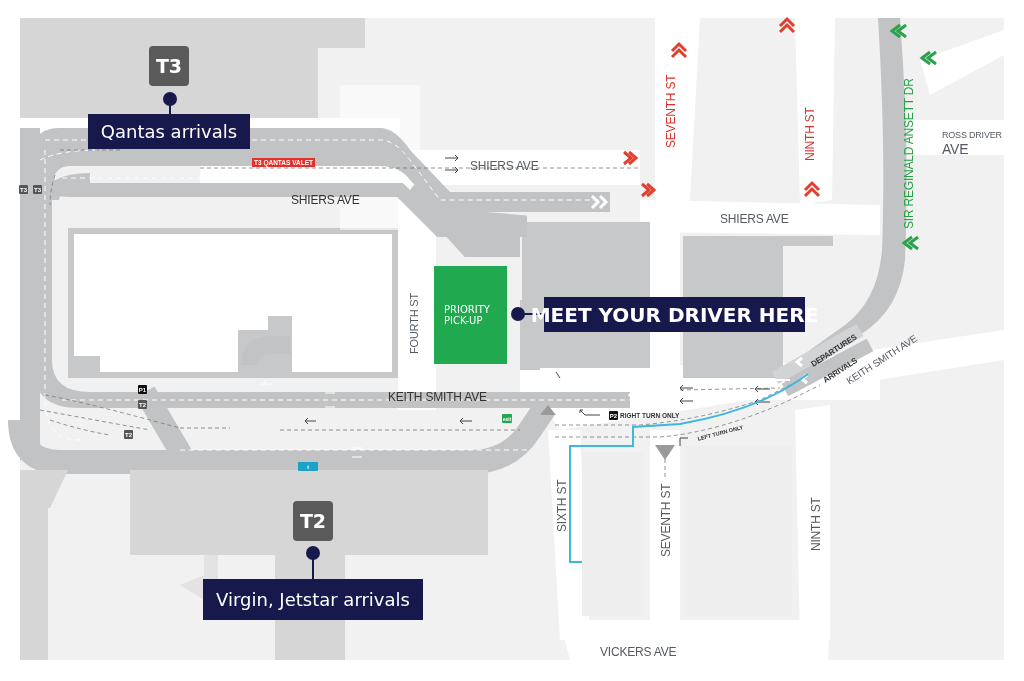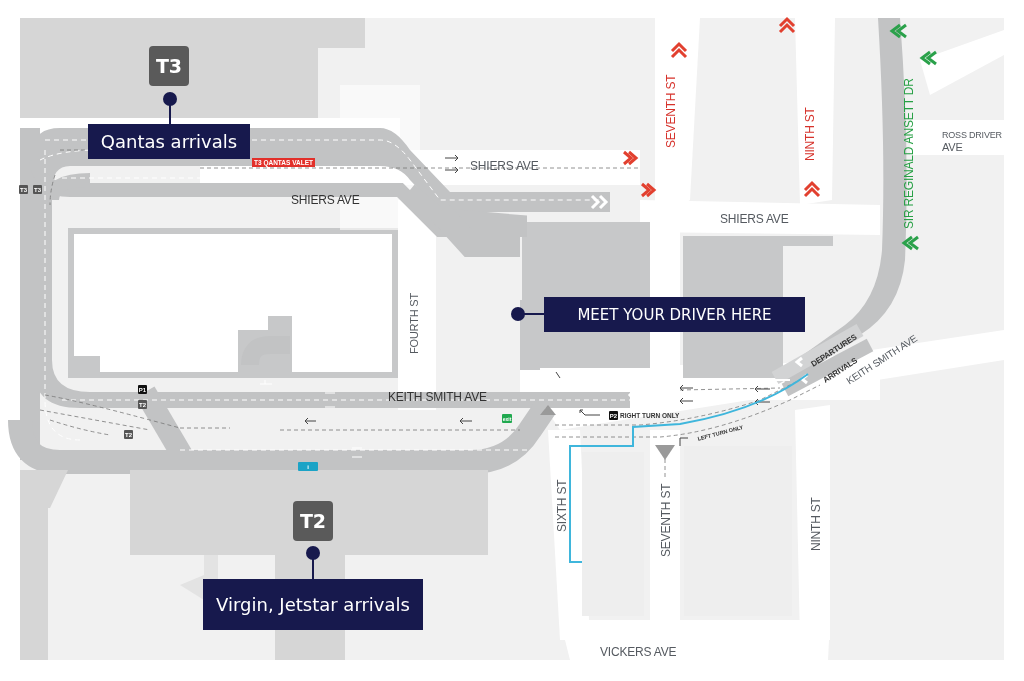--- a/index.html
+++ b/index.html
@@ -159,48 +159,52 @@
     <path d="M808 374 Q760 410 680 424 L633 427 L633 446 L570 446 L570 562 L582 562" fill="none" stroke="#3fb6dc" stroke-width="2"></path>
 
     <path d="M655 445 L665 460 L675 445 Z" fill="#9a9a9a"></path>
     <path d="M540 415 L548 405 L556 415 Z" fill="#9a9a9a"></path>
   </svg>
 
   
   <div class="term-badge" style="left:149px;top:46px;">T3</div>
   <div class="pin-dot" style="left:163px;top:92px;"></div>
   <div class="pin-line" style="left:169px;top:100px;width:2px;height:24px;"></div>
-  <div class="callout" style="left:88px;top:124px;width:162px;height:35px;font-size:18px;">Qantas arrivals</div>
+  <div class="callout" style="left:88px;top:114px;width:162px;height:35px;font-size:18px;">Qantas arrivals</div>
 
   
   <div class="term-badge" style="left:293px;top:501px;">T2</div>
   <div class="pin-dot" style="left:306px;top:546px;"></div>
   <div class="pin-line" style="left:312px;top:555px;width:2px;height:24px;"></div>
-  <div class="callout" style="left:203px;top:579px;width:220px;height:51px;font-size:18px;">Virgin, Jetstar arrivals</div>
-
-  
+  <div class="callout" style="left:203px;top:579px;width:220px;height:41px;font-size:18px;">Virgin, Jetstar arrivals</div>
+
+  
+  <div class="priority">
+    <span>PRIORITY</span>
+    <span>PICK-UP</span>
+  </div>
   <div class="pin-dot" style="left:511px;top:307px;"></div>
   <div class="pin-line" style="left:520px;top:313px;width:24px;height:2px;"></div>
-  <div class="callout" style="left:544px;top:297px;width:261px;height:35px;font-size:15px;font-weight:normal;text-align:center;">MEET YOUR DRIVER HERE</div>
+  <div class="callout" style="left:544px;top:297px;width:261px;height:35px;font-size:20px;font-weight:bold;text-align:center;">MEET YOUR DRIVER HERE</div>
 
   
   <div class="lbl" style="left:470px;top:160px;">SHIERS AVE</div>
   <div class="lbl" style="left:291px;top:194px;color:#333;">SHIERS AVE</div>
   <div class="lbl" style="left:720px;top:213px;">SHIERS AVE</div>
   <div class="lbl" style="left:388px;top:391px;color:#333;">KEITH SMITH AVE</div>
   <div class="lbl" style="left:845px;top:378px;transform-origin:left top;transform:rotate(-33deg);font-size:10px;">KEITH SMITH AVE</div>
   <div class="lbl vert" style="left:409px;top:354px;font-size:11px;">FOURTH ST</div>
   <div class="lbl vert" style="left:556px;top:532px;">SIXTH ST</div>
   <div class="lbl vert red-lbl" style="left:665px;top:148px;">SEVENTH ST</div>
   <div class="lbl vert" style="left:660px;top:557px;">SEVENTH ST</div>
   <div class="lbl vert red-lbl" style="left:804px;top:161px;">NINTH ST</div>
   <div class="lbl vert" style="left:810px;top:551px;">NINTH ST</div>
   <div class="lbl vert green-lbl" style="left:903px;top:229px;">SIR REGINALD ANSETT DR</div>
   <div class="lbl" style="left:942px;top:131px;font-size:9px;">ROSS DRIVER</div>
-  <div class="lbl" style="left:942px;top:142px;font-size:11px;">AVE</div>
+  <div class="lbl" style="left:942px;top:142px;font-size:14px;">AVE</div>
   <div class="lbl" style="left:600px;top:646px;">VICKERS AVE</div>
 
   
   <div class="lbl" style="left:810px;top:362px;transform-origin:left top;transform:rotate(-33deg);font-size:8px;font-weight:bold;color:#333;">DEPARTURES</div>
   <div class="lbl" style="left:822px;top:378px;transform-origin:left top;transform:rotate(-33deg);font-size:8px;font-weight:bold;color:#333;">ARRIVALS</div>
   <div class="small-note" style="left:620px;top:412px;">RIGHT TURN ONLY</div>
   <div class="small-note" style="left:697px;top:436px;transform-origin:left top;transform:rotate(-15deg);font-size:5.5px;">LEFT TURN ONLY</div>
   <div class="valet">T3 QANTAS VALET</div>
 
   

